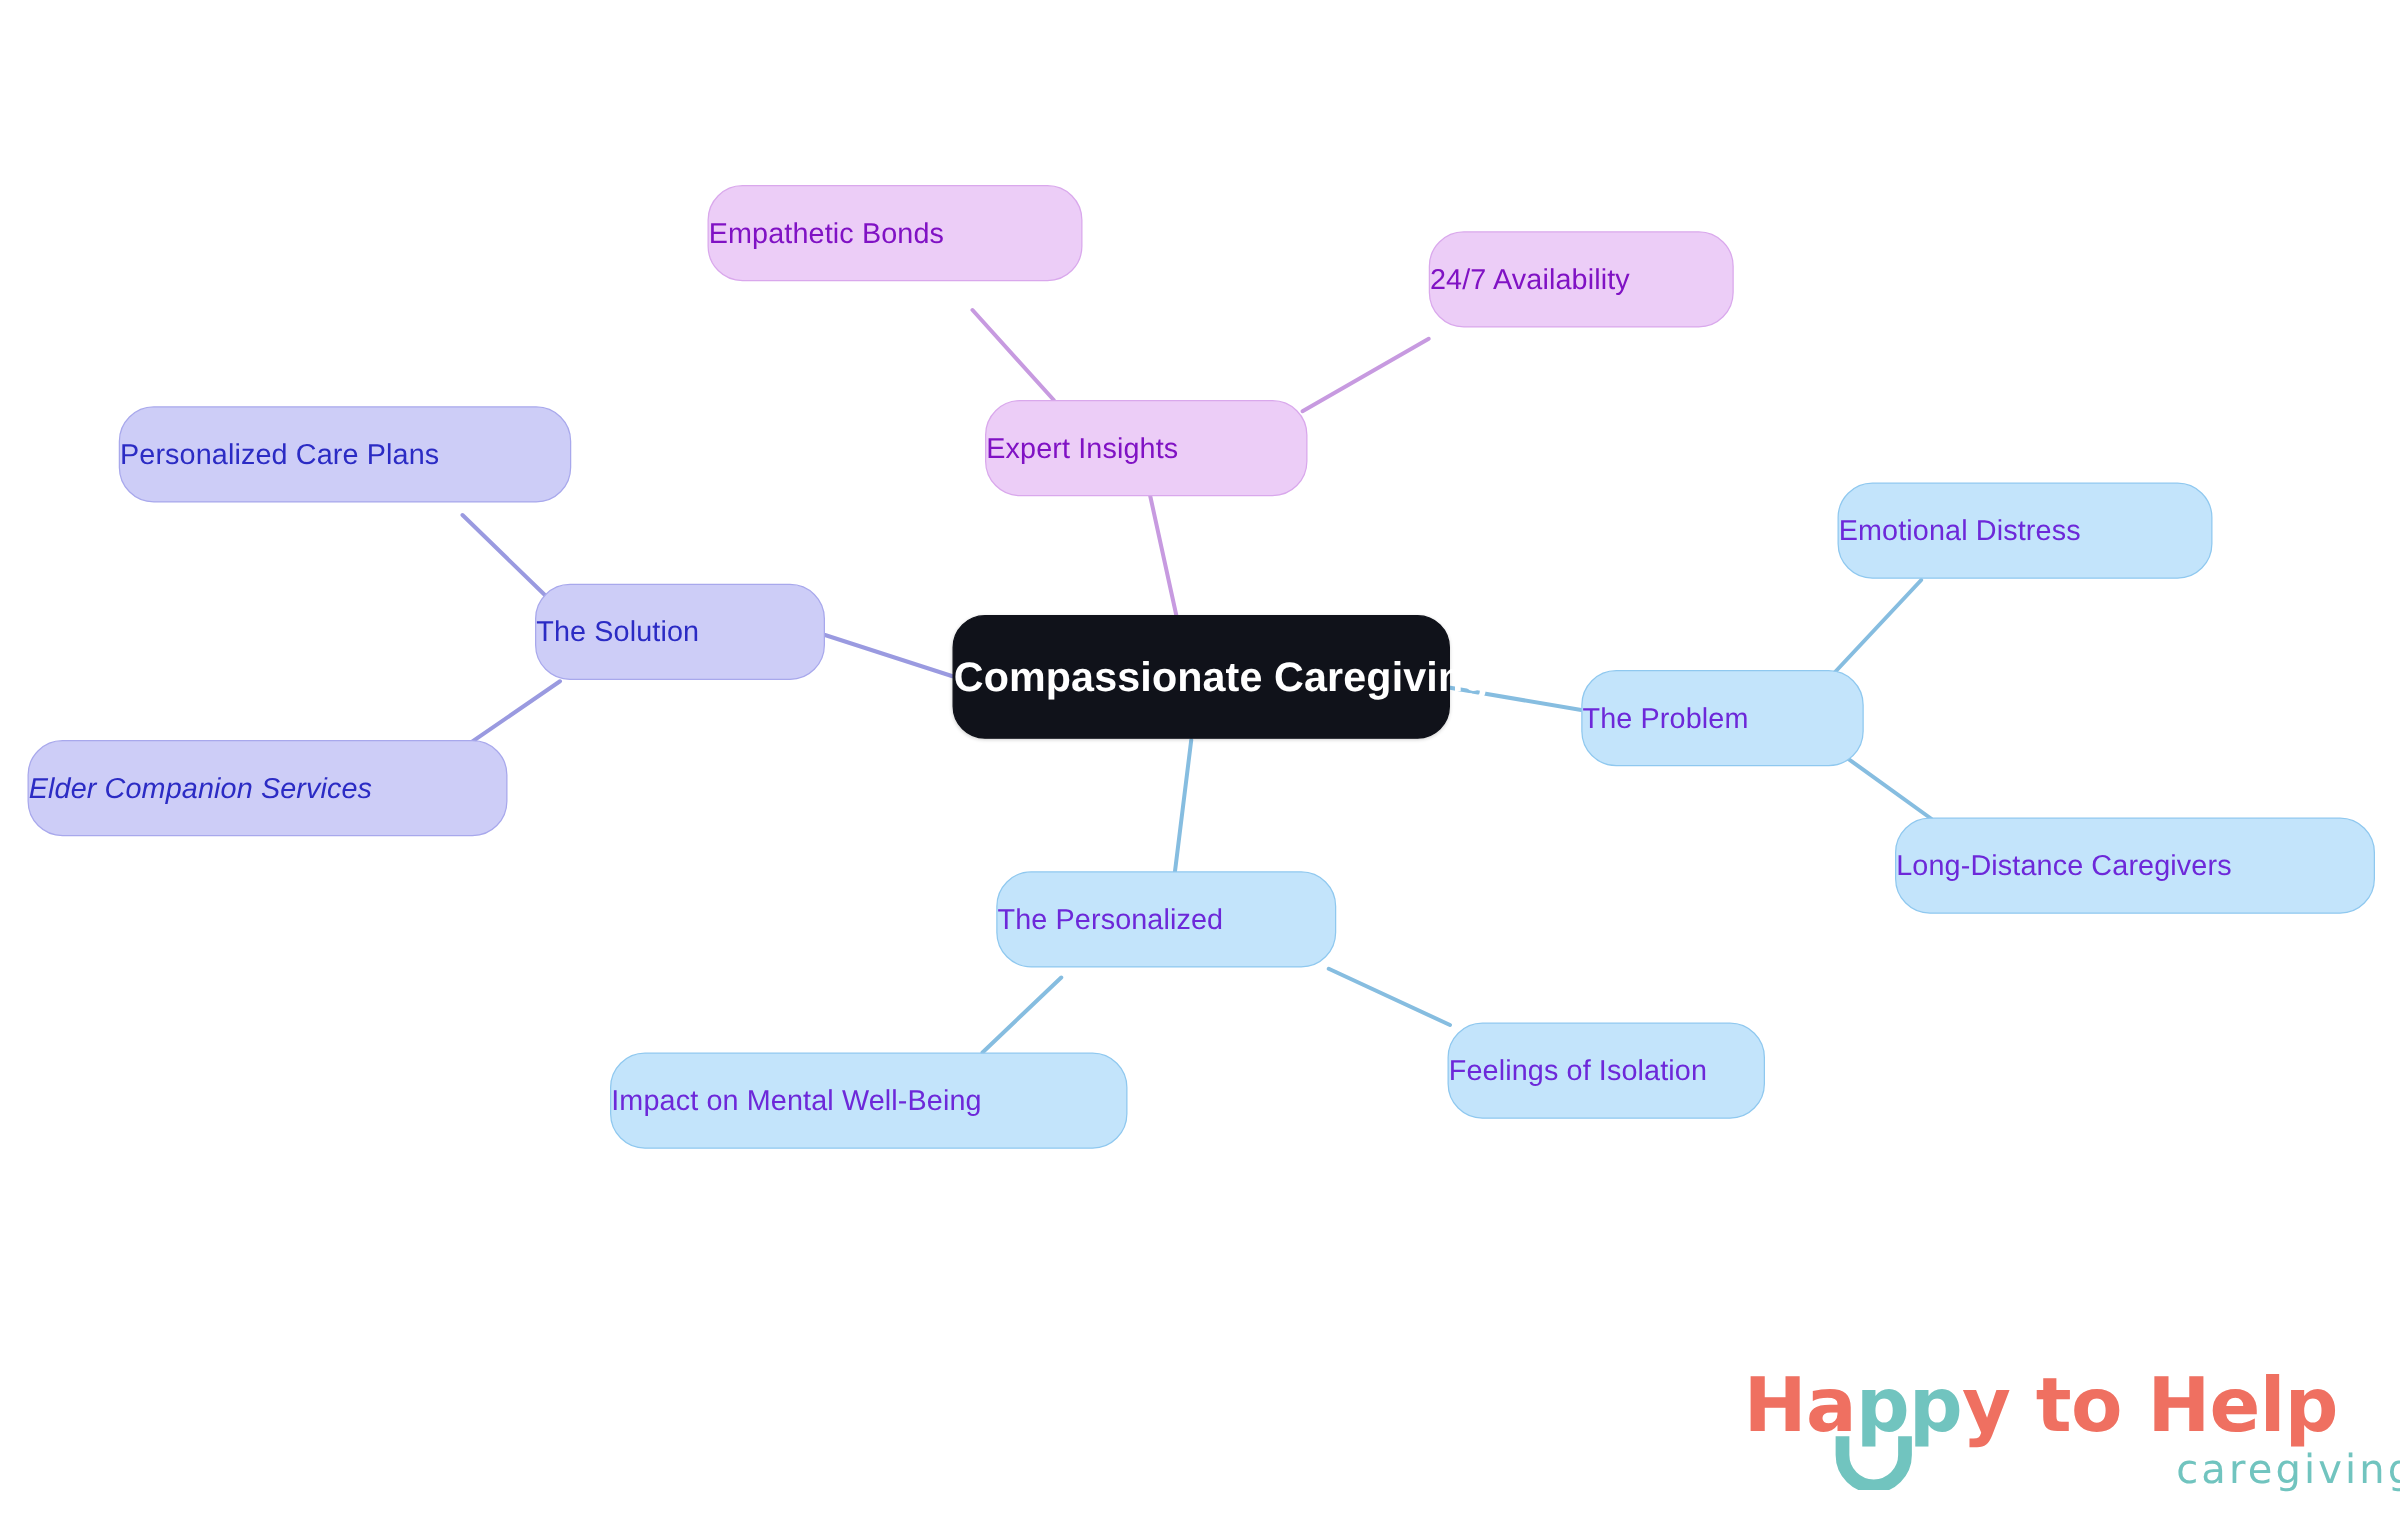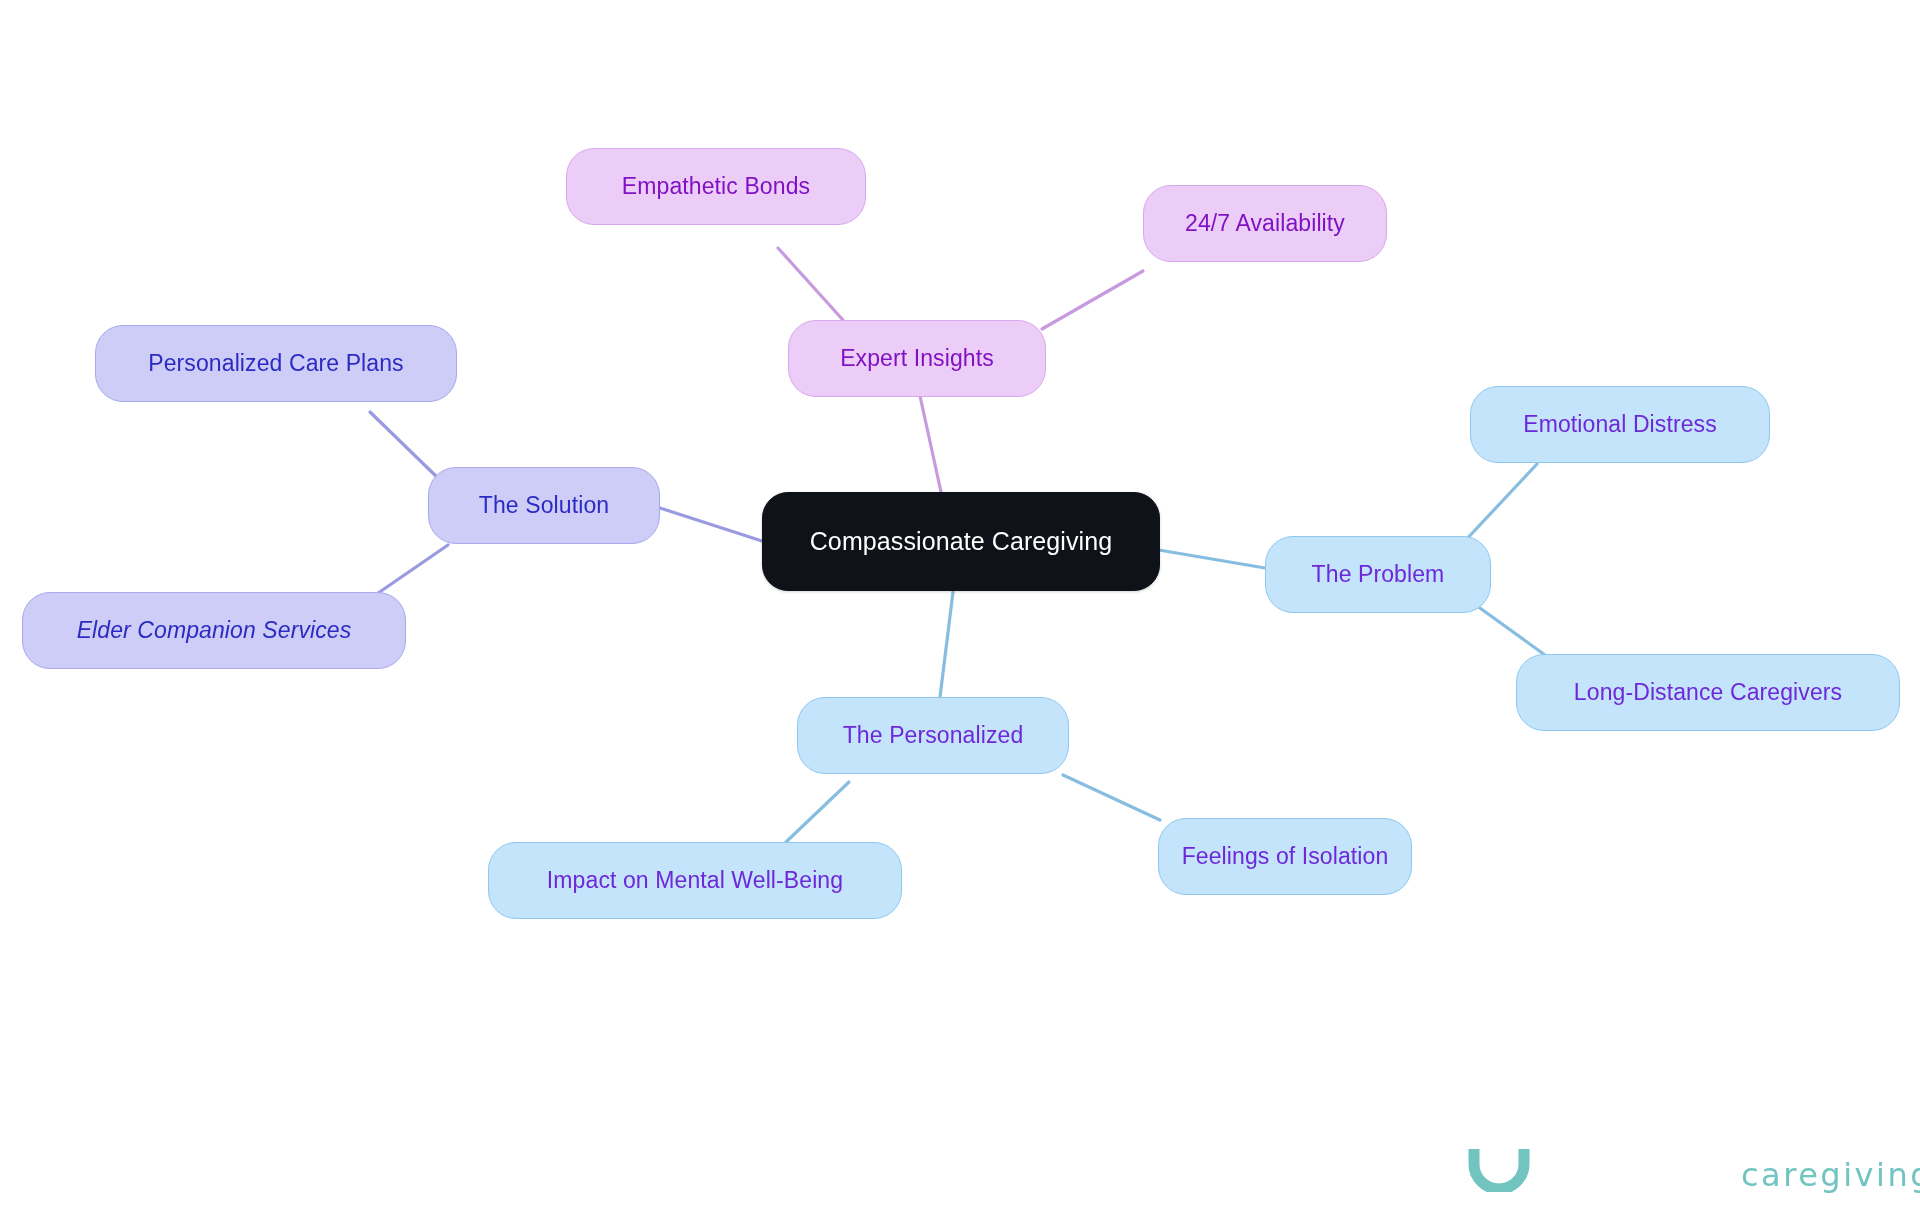--- a/index.html
+++ b/index.html
@@ -31,41 +31,41 @@
     width: 1920px;
     height: 1215px;
     pointer-events: none;
   }
 
   .node {
     position: absolute;
     box-sizing: border-box;
     display: flex;
     align-items: center;
-    justify-content: center;
     text-align: center;
     border-style: solid;
     border-width: 1px;
     white-space: nowrap;
     letter-spacing: 0.1px;
   }
 
   .node-label {
     display: block;
     line-height: 1.15;
   }
 
   
   .node.root {
     background: #10121a;
     border-color: #10121a;
     border-radius: 26px;
     color: #ffffff;
-    font-size: 25px;
+    font-size: 33px;
     box-shadow: 0 1px 3px rgba(0,0,0,0.18);
+    font-weight: bold;
   }
 
   
   .node.purple {
     background: #eccdf7;
     border-color: #d9a8ec;
     color: #8012c4;
     border-radius: 28px;
     font-size: 23px;
   }
@@ -204,19 +204,20 @@
 
   <div class="node blue" style="left:488px; top:842px; width:414px; height:77px;">
     <span class="node-label">Impact on Mental Well-Being</span>
   </div>
 
   <div class="node blue" style="left:1158px; top:818px; width:254px; height:77px;">
     <span class="node-label">Feelings of Isolation</span>
   </div>
 
   <div id="brand-logo">
+    <div class="logo-wordmark"><span class="logo-coral">Ha</span><span class="logo-teal">pp</span><span class="logo-coral">y</span><span class="logo-coral"> to Help</span></div>
     <svg id="logo-smile" viewBox="0 0 62 46">
       <path d="M 6 3 L 6 18 A 25 25 0 0 0 56 18 L 56 3" stroke="#71c4bf" stroke-width="11" fill="none" stroke-linecap="butt"></path>
     </svg>
     <div class="logo-sub">caregiving</div>
   </div>
 
 </div>
 
 </body></html>

